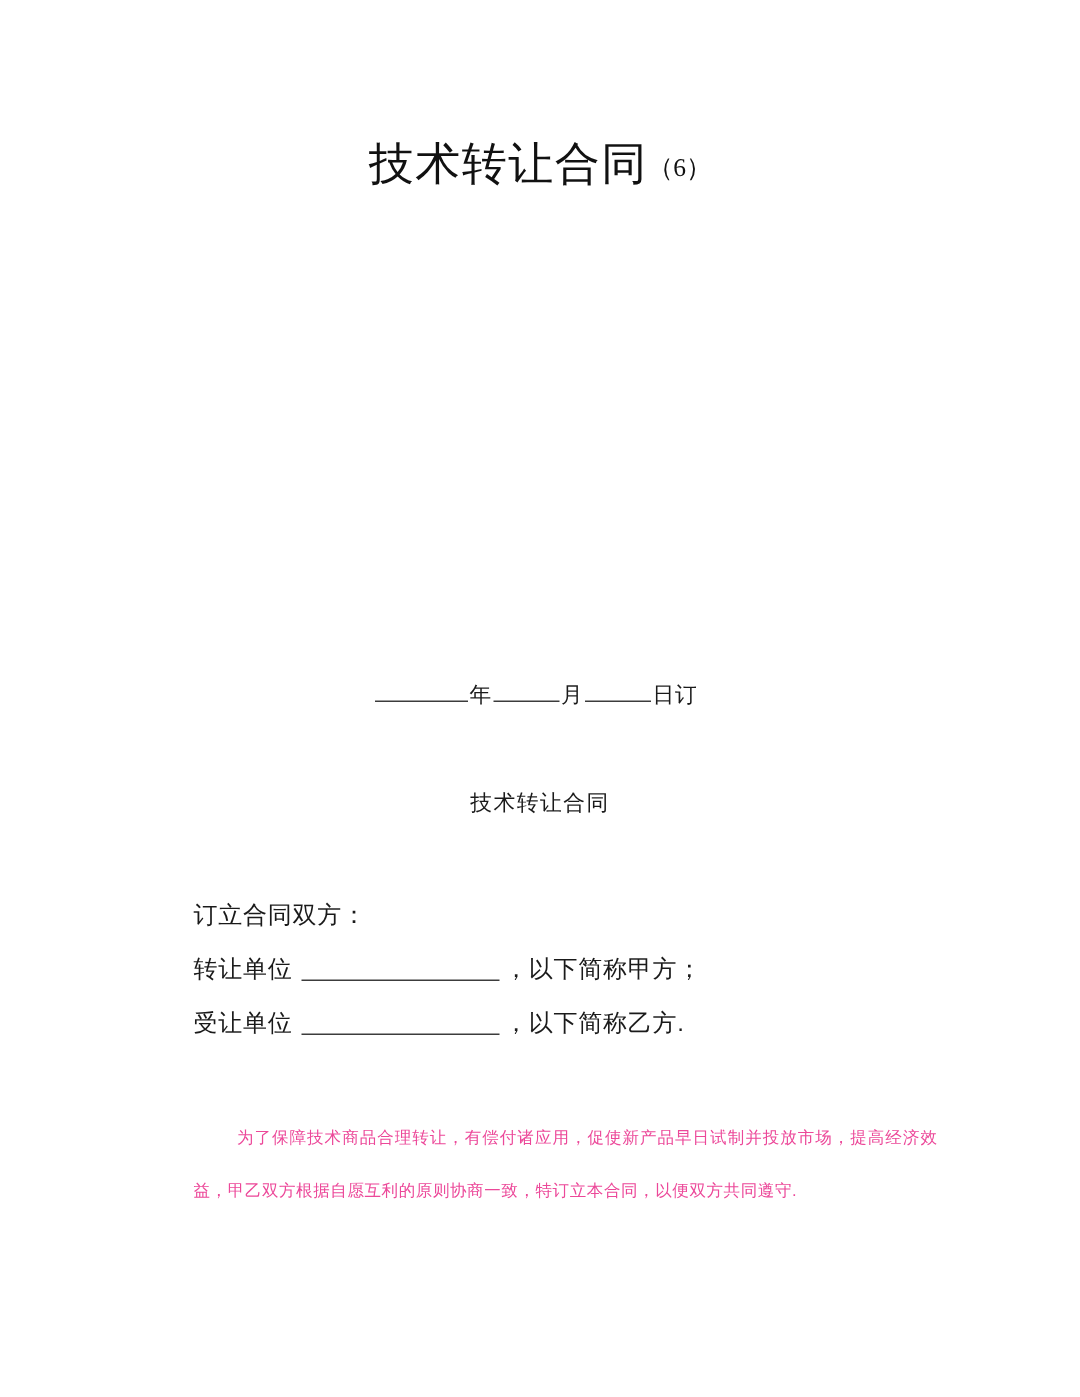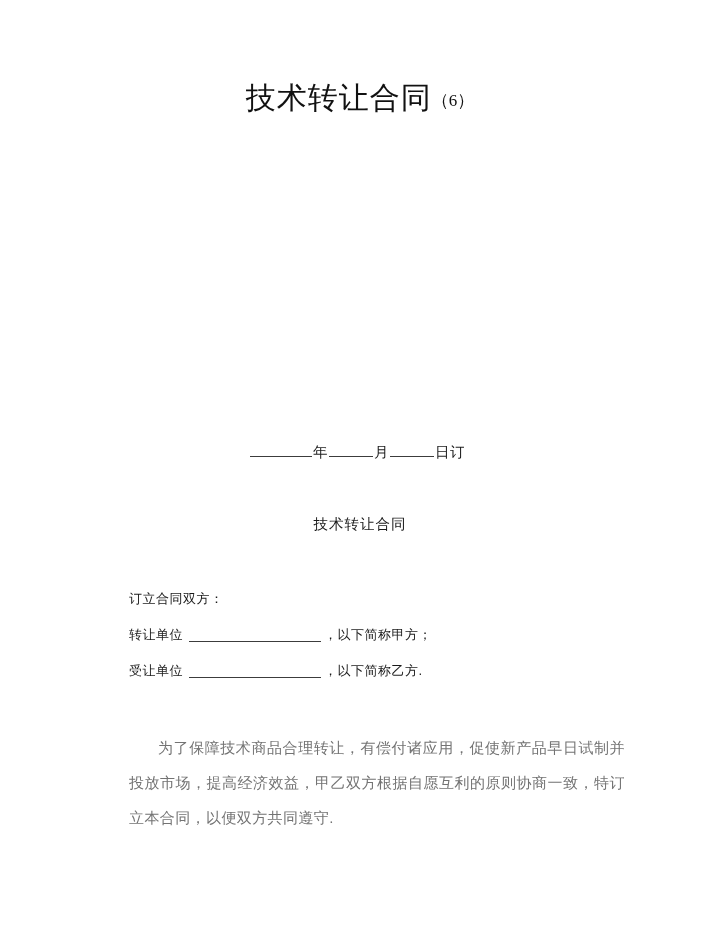--- a/index.html
+++ b/index.html
@@ -14,20 +14,21 @@
     overflow: hidden;
     font-family: "Liberation Sans", "DejaVu Sans", sans-serif;
     color: #1a1a1a;
     -webkit-font-smoothing: antialiased;
   }
 
   .page {
     position: absolute;
     inset: 0;
     background: #ffffff;
+    margin-top: 12px;
   }
 
   
   .doc-title {
     position: absolute;
     top: 78px;
     left: 0;
     width: 720px;
     text-align: center;
     font-family: "Liberation Serif", "DejaVu Serif", serif;
@@ -113,21 +114,21 @@
     color: #1a1a1a;
     white-space: nowrap;
   }
 
   
   .parties {
     position: absolute;
     top: 588px;
     left: 129px;
     width: 540px;
-    font-size: 13px;
+    font-size: 16px;
     line-height: 22px;
     color: #1a1a1a;
   }
   .parties-intro {
     height: 36px;
     letter-spacing: 0.5px;
     white-space: nowrap;
   }
   .party-row {
     height: 36px;
@@ -143,27 +144,27 @@
     border-bottom: 1.3px solid #3c3c3c;
     height: 0;
   }
 
   
   .body-text {
     position: absolute;
     top: 730px;
     left: 129px;
     width: 496px;
-    font-size: 15px;
+    font-size: 11px;
     line-height: 35px;
     letter-spacing: 0.4px;
     text-align: justify;
     text-justify: inter-ideograph;
     text-indent: 29px;
-    color: #737373;
+    color: #ec4899;
   }
 </style>
 </head>
 <body>
 
 <div class="page">
 
   <div class="doc-title">
     <span class="title-main">技术转让合同</span><span class="title-suffix">（6）</span>
   </div>

